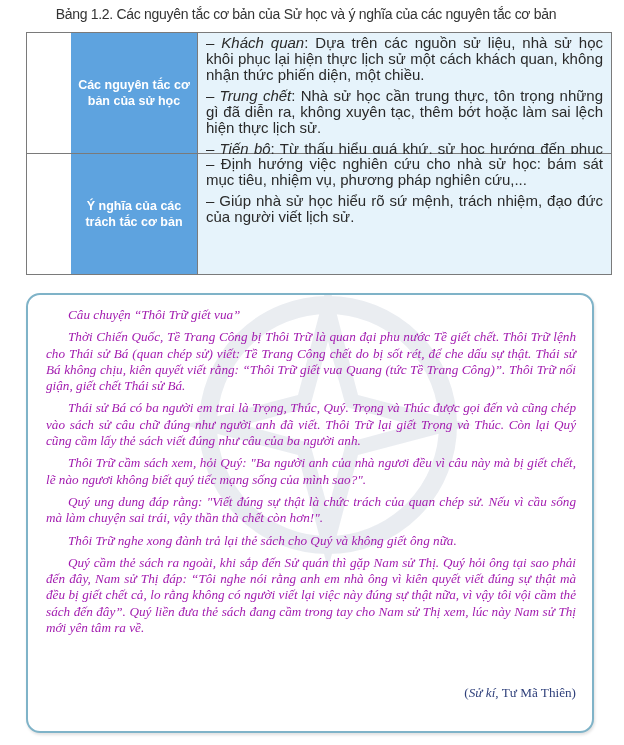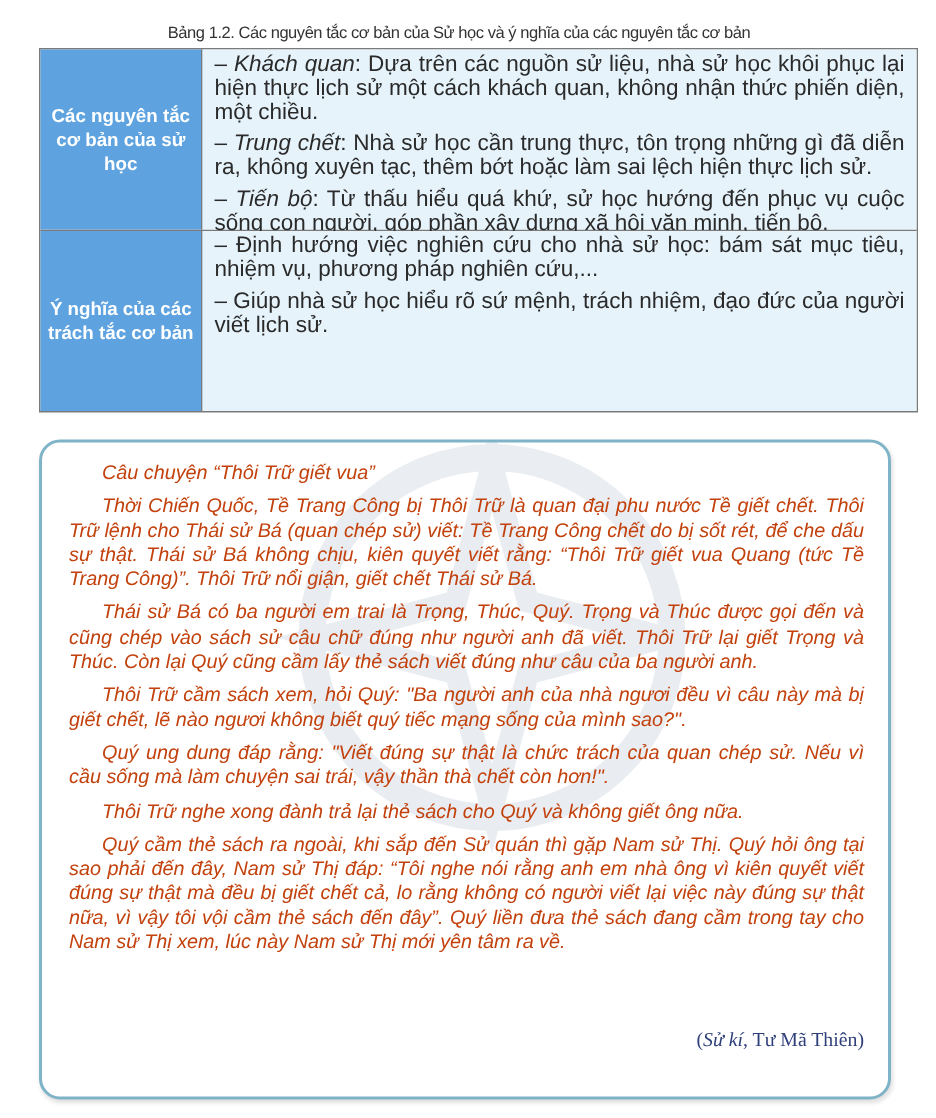--- a/index.html
+++ b/index.html
@@ -1,58 +1,58 @@
 <!DOCTYPE html>
 <html><head>
   <meta charset="utf-8">
   <style>
     html, body { margin: 0; padding: 0; background: #ffffff; }
     body {
       width: 624px; height: 745px; position: relative; overflow: hidden;
       font-family: "Liberation Sans", sans-serif;
     }
     .caption {
-      position: absolute; left: 0; top: 16px; width: 612px;
-      text-align: center; font-size: 11px; color: #333; letter-spacing: -0.3px;
+      position: absolute; left: 0; top: 6px; width: 612px;
+      text-align: center; font-size: 14px; color: #333; letter-spacing: -0.3px;
       font-family: "Liberation Sans Narrow", "Liberation Sans", sans-serif;
     }
     .table {
       position: absolute; left: 26px; top: 32px; width: 584px;
       border: 1px solid #7a7a7a; border-collapse: collapse;
     }
     .row { display: flex; border-bottom: 1px solid #7a7a7a; }
     .row:last-child { border-bottom: none; }
     .row1 { height: 120px; }
     .row2 { height: 120px; }
     .head-cell {
-      width: 108px; background: #5ea3df; color: #ffffff;
+      width: 127px; background: #5ea3df; color: #ffffff;
       font-weight: bold; font-size: 12.5px; line-height: 16px;
       display: flex; align-items: center; justify-content: center; text-align: center;
-      border-right: 1px solid #7a7a7a; padding: 0 4px; box-sizing: border-box;
+      border-right: 1px solid #7a7a7a; padding: 0 4px; box-sizing: border-box; margin-left: 44px;
     }
     .body-cell {
       flex: 1; background: #e6f3fb; padding: 2px 8px 0 8px;
       font-size: 15px; line-height: 16px; color: #2a2a2a; box-sizing: border-box;
     }
     .body-cell p { margin: 0 0 5px 0; text-align: justify; }
     .body-cell em { font-style: italic; }
 
     .story {
       position: absolute; left: 26px; top: 293px; width: 568px; height: 440px;
       border: 2px solid #7fb3c8; border-radius: 14px; box-sizing: border-box;
       background: #ffffff; box-shadow: 1px 2px 3px rgba(0,0,0,0.12);
       overflow: hidden;
     }
     .watermark {
       position: absolute; left: 150px; top: -20px; width: 300px; height: 300px; opacity: 0.09;
     }
     .story-text {
       position: relative; padding: 12px 16px 0 18px;
-      font-family: Liberation Sans, sans-serif; font-style: italic;
-      font-size: 13.2px; line-height: 16.3px; color: #c2410c;
+      font-family: Liberation Serif, serif; font-style: italic;
+      font-size: 13.2px; line-height: 16.3px; color: #a21caf;
     }
     .story-text p { margin: 0 0 6px 0; text-indent: 22px; text-align: justify; }
     .story-text .title { margin-bottom: 6px; }
     .source {
       position: absolute; right: 16px; bottom: 30px;
       font-family: "Liberation Serif", serif; font-size: 13.2px; color: #2e3f7a; text-align: right;
     }
     .source em { font-style: italic; }
   </style>
 </head>

